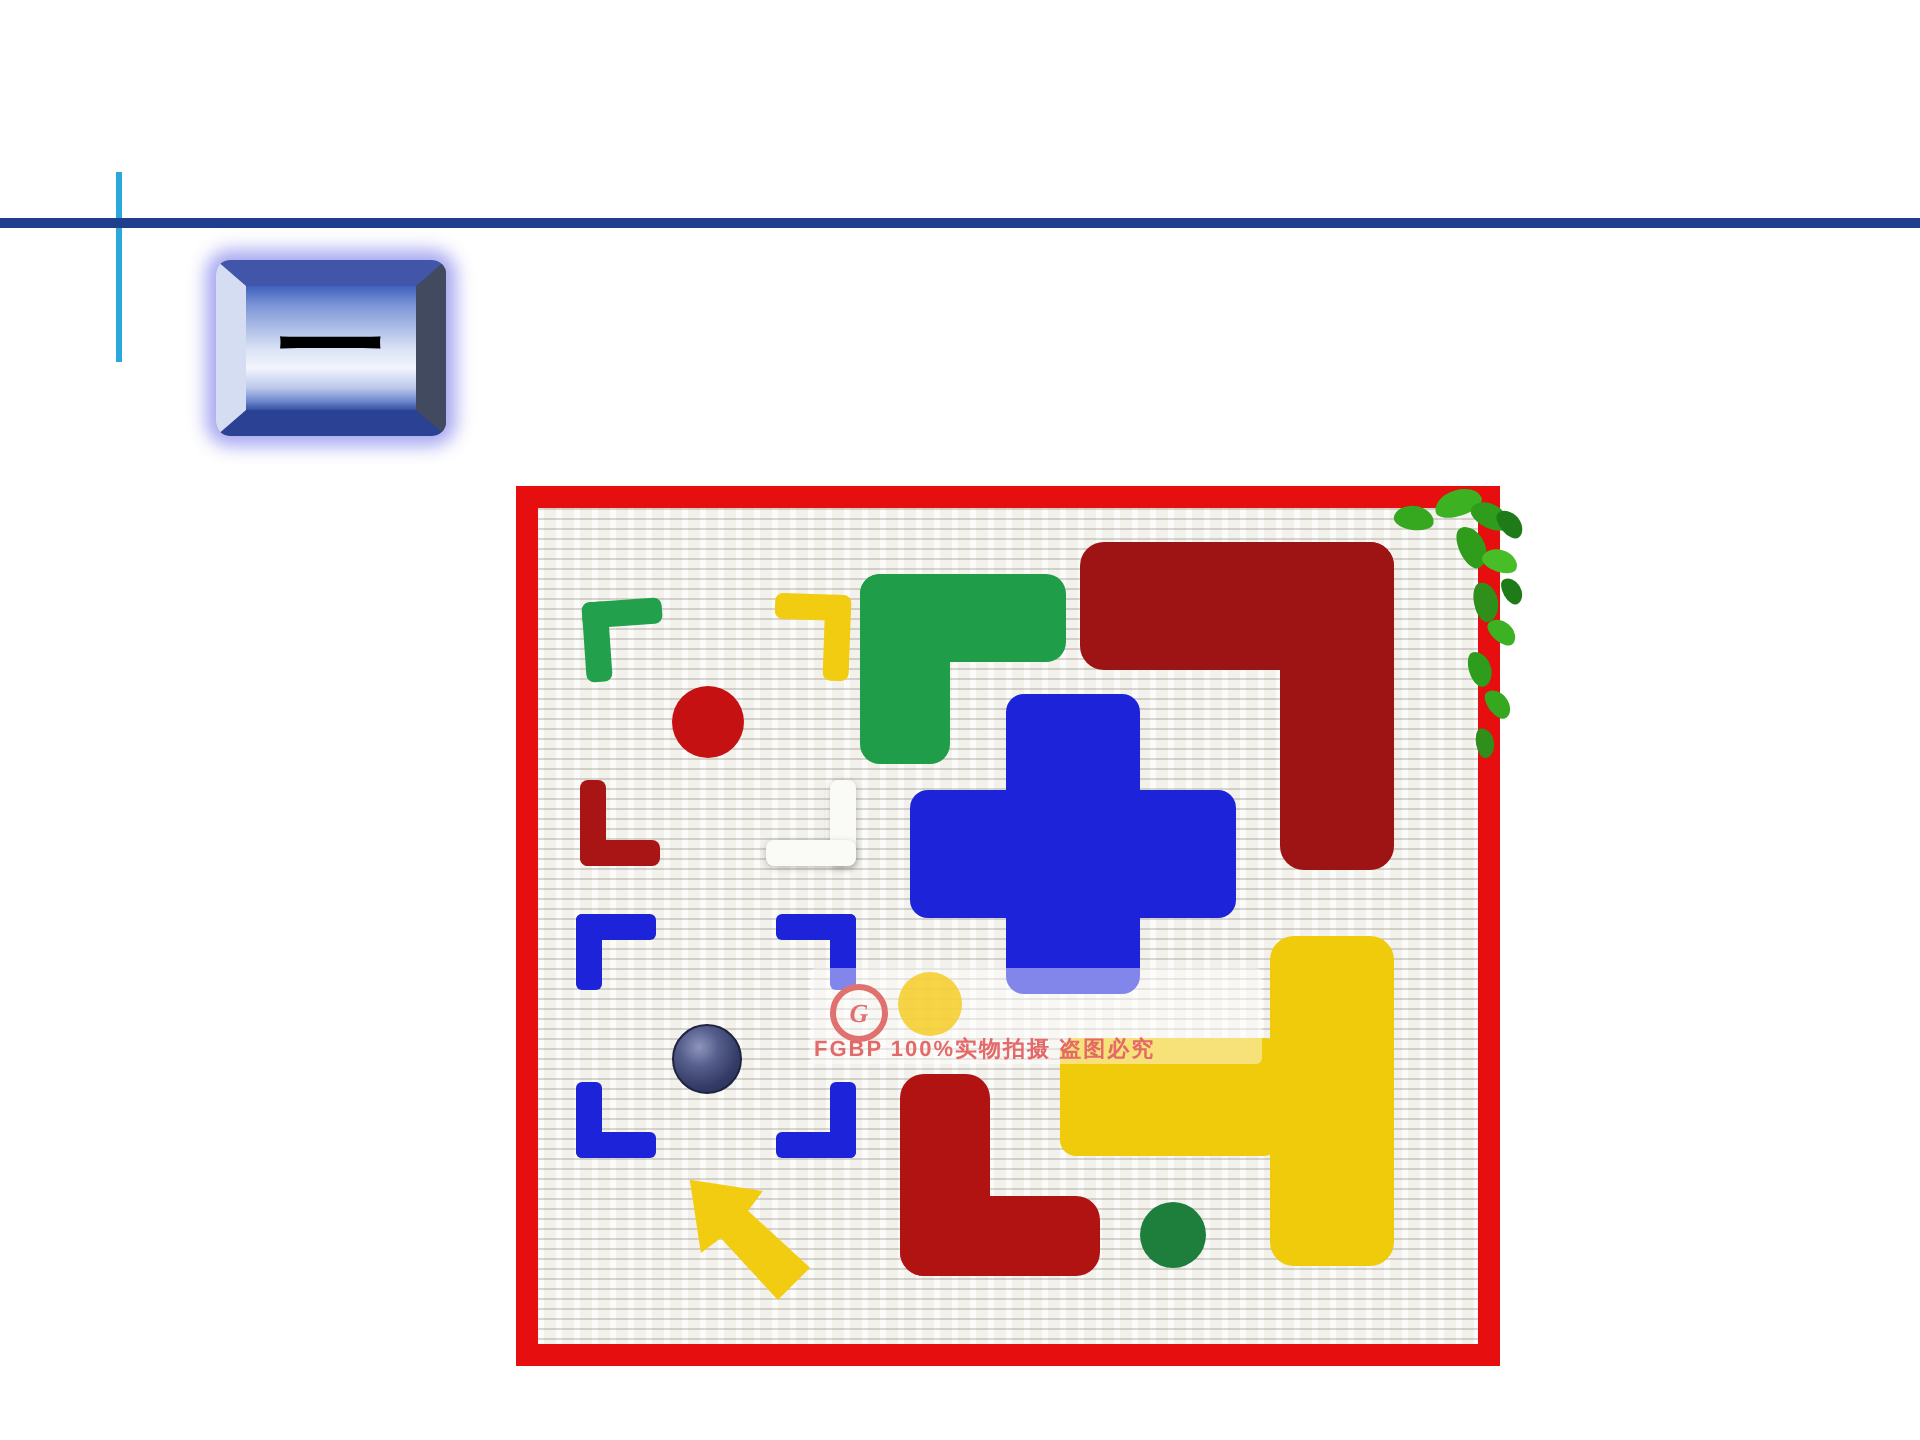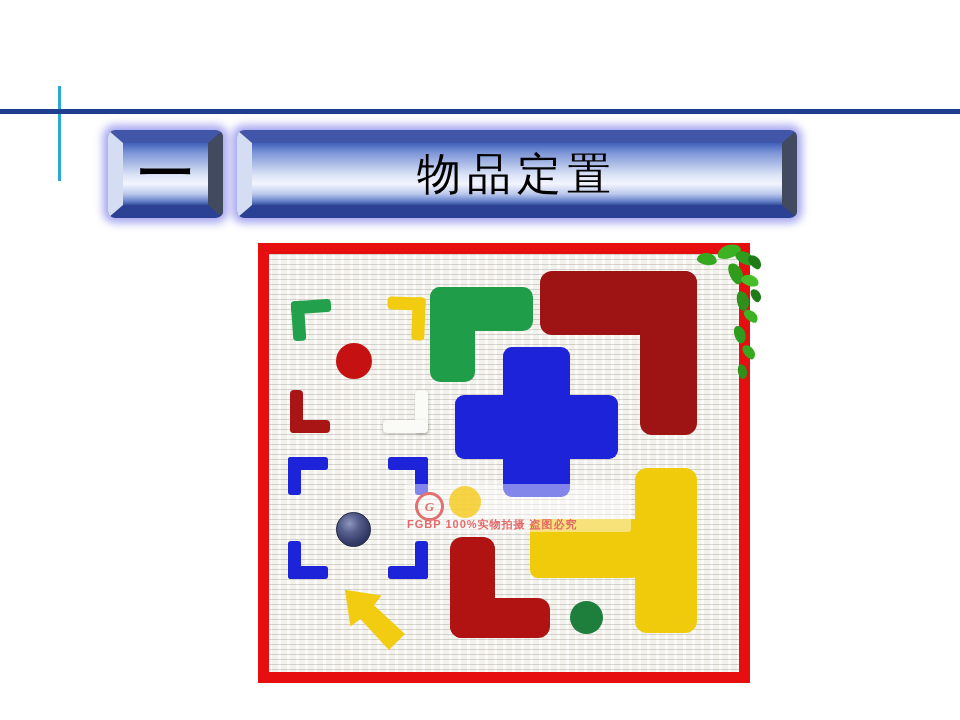--- a/index.html
+++ b/index.html
@@ -54,23 +54,20 @@
 
 <div class="slide">
 
   <div class="vline"></div>
   <div class="hline"></div>
 
   <div class="bevel3d btn-small">
     <span class="idx">一</span>
   </div>
 
-  <div class="bevel3d btn-wide">
-    <span class="ttl">物品定置</span>
-  </div>
 
   <div class="photo">
 
     <div class="mk" style="left:23px;top:46px;width:40px;height:40px;transform:rotate(-4deg);">
       <div class="p c-green2" style="left:0;top:0;width:40px;height:13px;"></div>
       <div class="p c-green2" style="left:0;top:0;width:13px;height:40px;"></div>
     </div>
 
     <div class="mk" style="left:118px;top:43px;width:38px;height:43px;transform:rotate(2deg);">
       <div class="p c-yellow" style="left:0;top:0;width:38px;height:13px;"></div>

